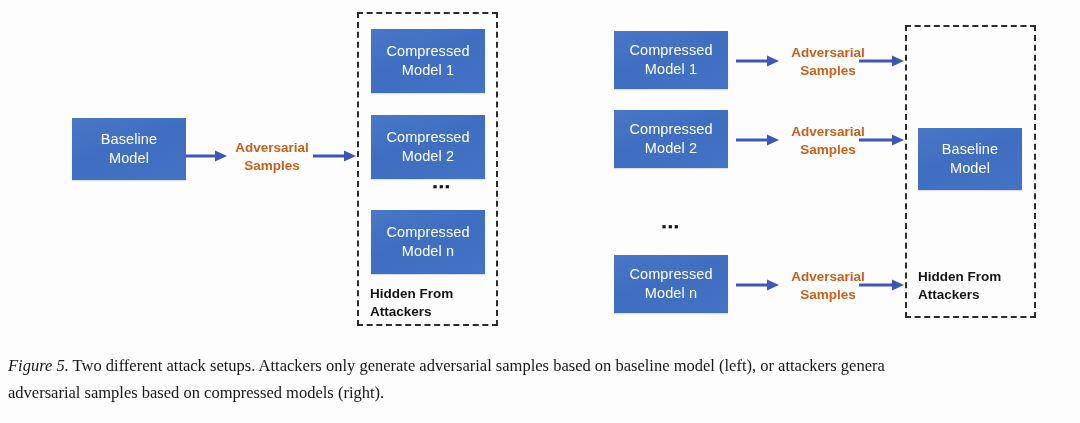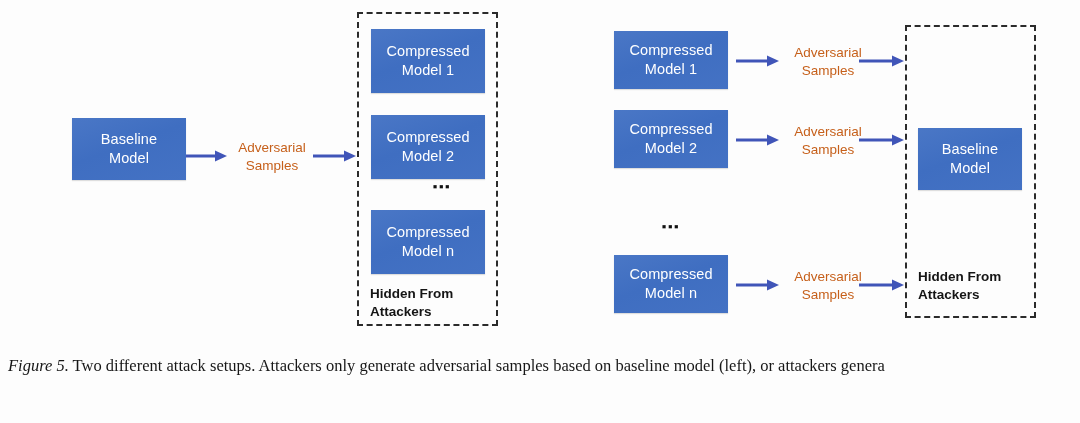--- a/index.html
+++ b/index.html
@@ -47,21 +47,21 @@
     position: absolute;
     border: 2.2px dashed #2b2b2b;
     box-sizing: border-box;
     background: transparent;
   }
 
   
   .adv-label {
     position: absolute;
     color: #c6601b;
-    font-weight: normal;
+    font-weight: bold;
     font-size: 13.5px;
     line-height: 1.3;
     text-align: center;
     white-space: nowrap;
   }
   .adv-label .ln { display: block; }
 
   
   .hidden-label {
     position: absolute;
@@ -243,13 +243,13 @@
     <span class="ln">Model</span>
   </div>
 
   <div class="hidden-label" style="left:918px; top:268px;">
     <span class="ln">Hidden From</span>
     <span class="ln">Attackers</span>
   </div>
 
 </div>
 
-<div id="caption"><span class="fig-num">Figure 5.</span><span> Two different attack setups. Attackers only generate adversarial samples based on baseline model (left), or attackers genera</span><br></div>
+<div id="caption"><span class="fig-num">Figure 5.</span><span> Two different attack setups. Attackers only generate adversarial samples based on baseline model (left), or attackers genera</span><br><span>adversarial samples based on compressed models (right).</span></div>
 
 </body></html>

